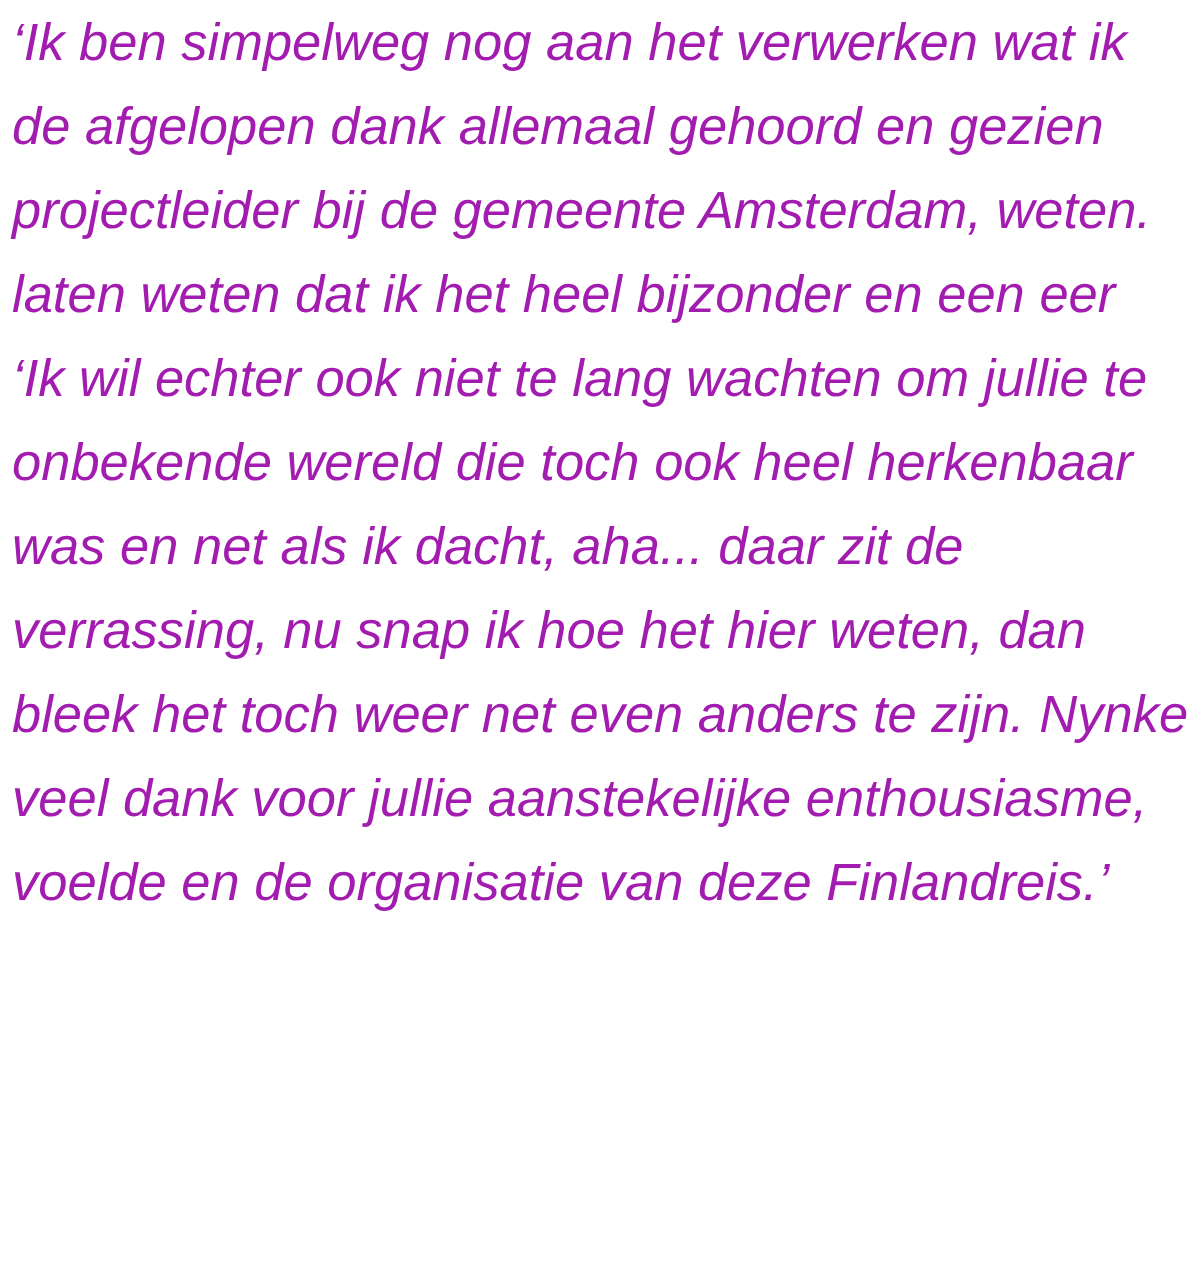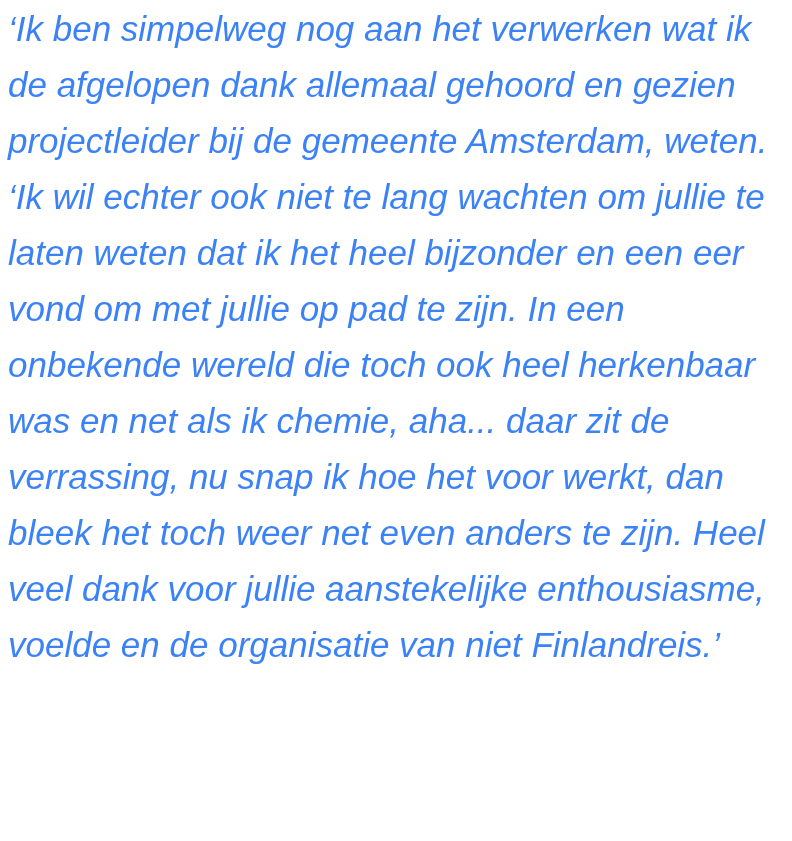--- a/index.html
+++ b/index.html
@@ -26,27 +26,26 @@
     }
     .quote-line {
       white-space: nowrap;
       height: 56px;
     }
   </style>
 </head>
 <body>
 
 <div class="page" style="background: rgb(255, 255, 255);">
-  <div class="quote" style="color: #3b82f6;">
+  <div class="quote" style="color: #a21caf;">
     <div class="quote-line">‘Ik ben simpelweg nog aan het verwerken wat ik</div>
     <div class="quote-line">de afgelopen dank allemaal gehoord en gezien</div>
     <div class="quote-line">projectleider bij de gemeente Amsterdam, weten.</div>
+    <div class="quote-line">laten weten dat ik het heel bijzonder en een eer</div>
     <div class="quote-line">‘Ik wil echter ook niet te lang wachten om jullie te</div>
-    <div class="quote-line">laten weten dat ik het heel bijzonder en een eer</div>
-    <div class="quote-line">vond om met jullie op pad te zijn. In een</div>
     <div class="quote-line">onbekende wereld die toch ook heel herkenbaar</div>
-    <div class="quote-line">was en net als ik chemie, aha... daar zit de</div>
-    <div class="quote-line">verrassing, nu snap ik hoe het voor werkt, dan</div>
-    <div class="quote-line">bleek het toch weer net even anders te zijn. Heel</div>
+    <div class="quote-line">was en net als ik dacht, aha... daar zit de</div>
+    <div class="quote-line">verrassing, nu snap ik hoe het hier weten, dan</div>
+    <div class="quote-line">bleek het toch weer net even anders te zijn. Nynke</div>
     <div class="quote-line">veel dank voor jullie aanstekelijke enthousiasme,</div>
-    <div class="quote-line">voelde en de organisatie van niet Finlandreis.’</div>
+    <div class="quote-line">voelde en de organisatie van deze Finlandreis.’</div>
   </div>
 </div>
 
 </body></html>

